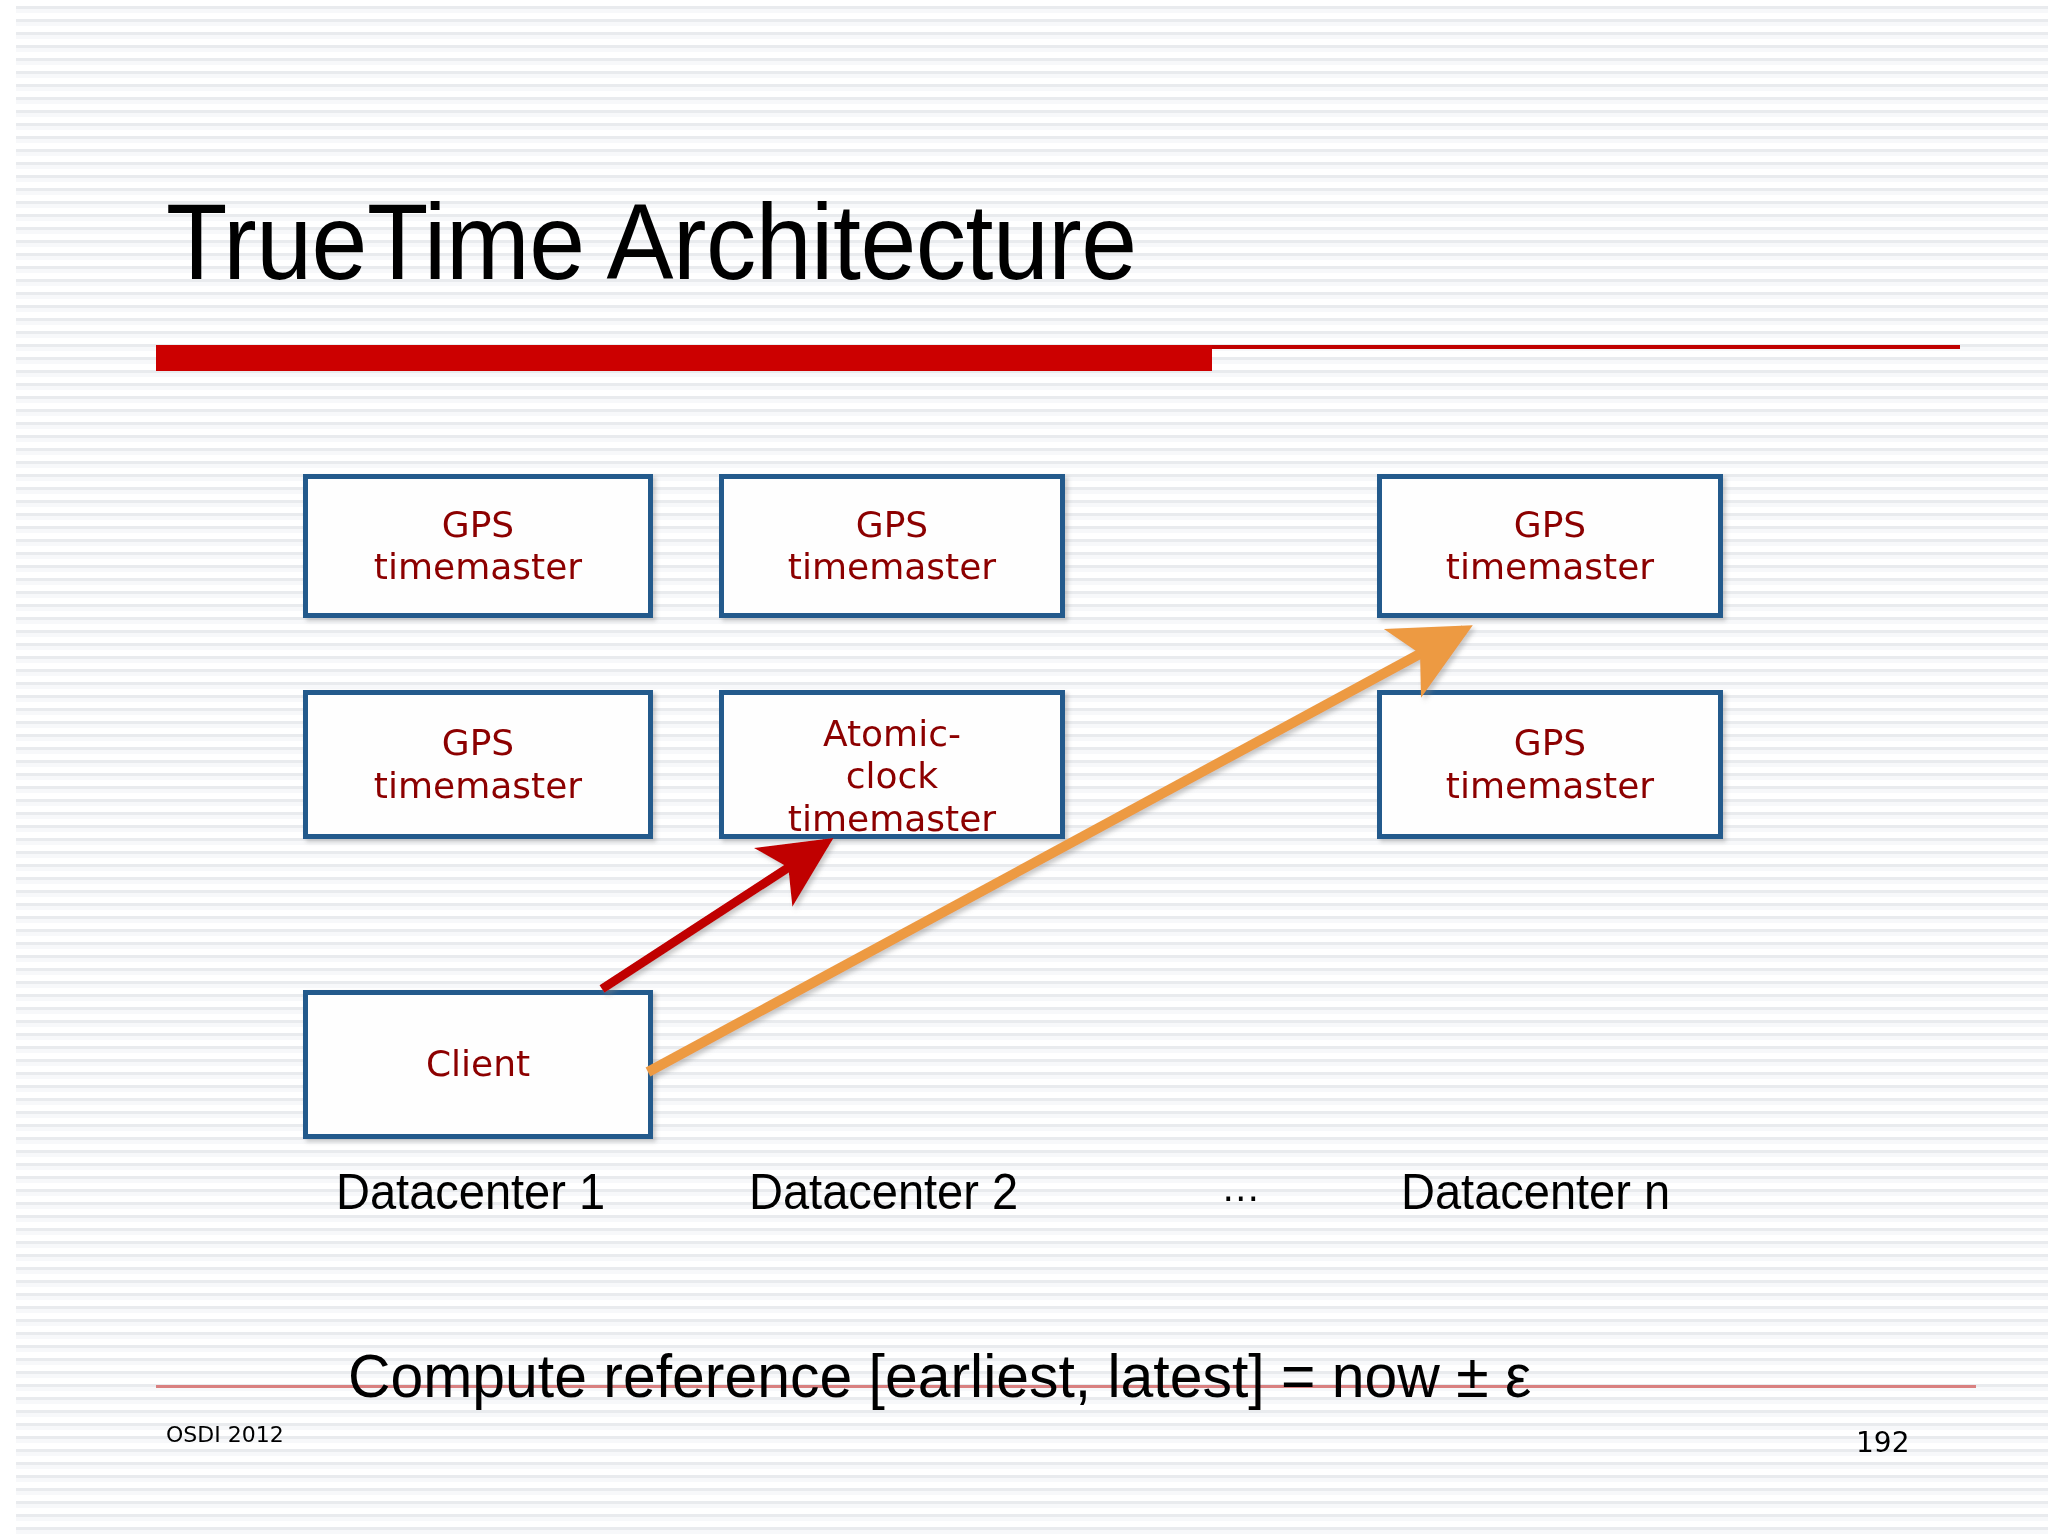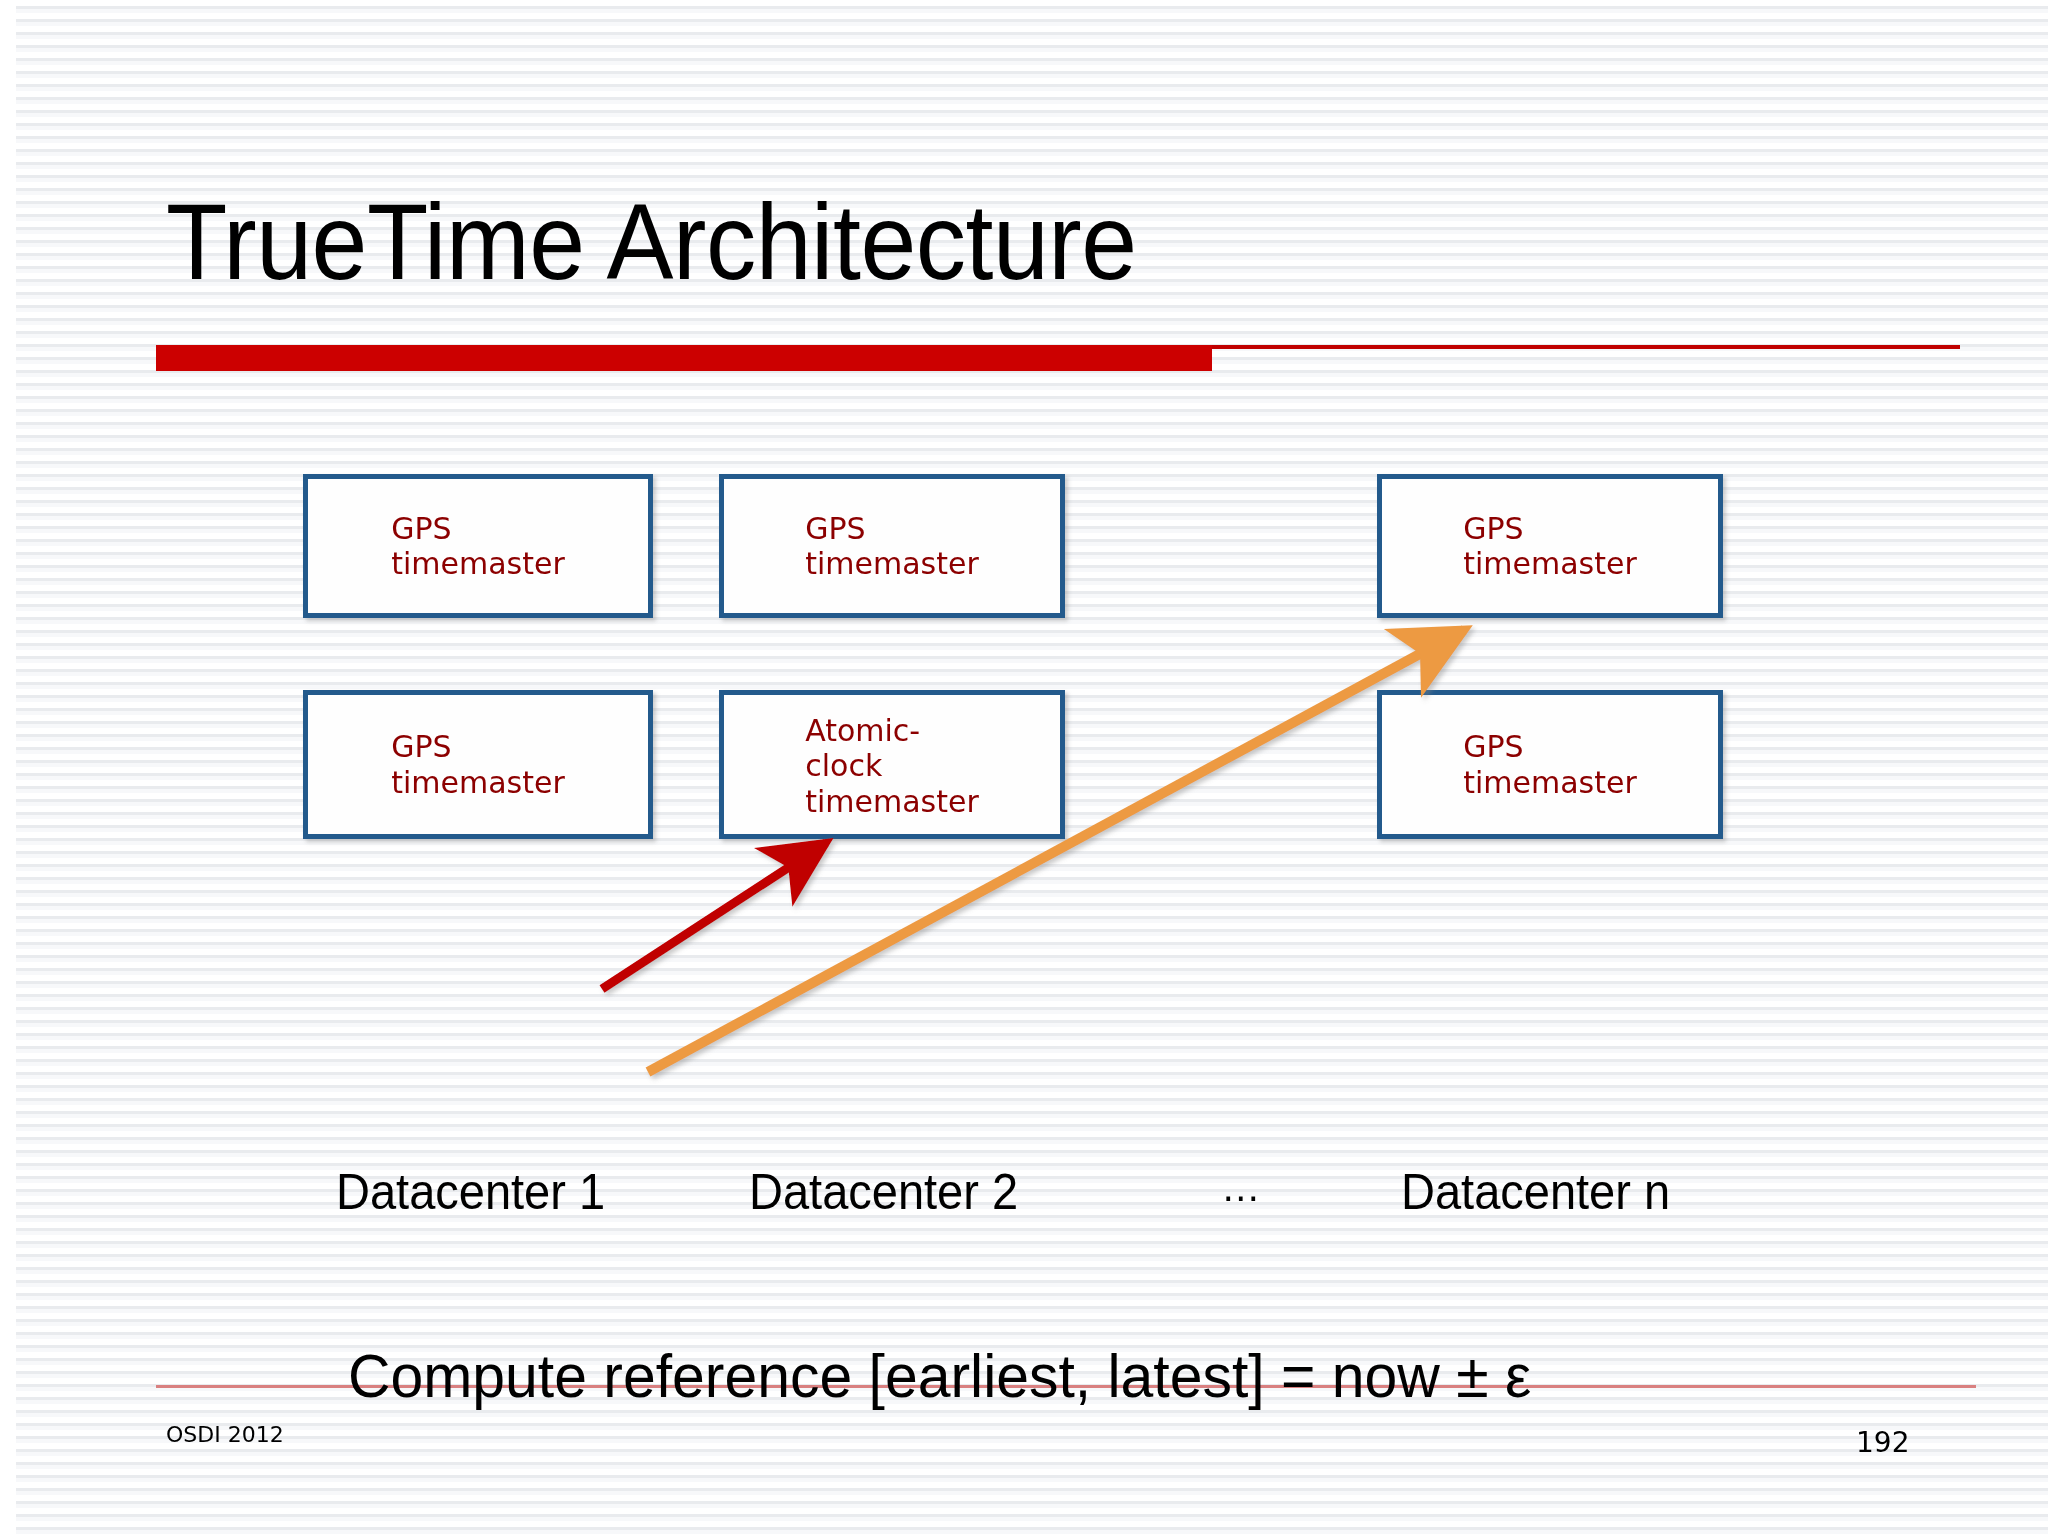--- a/index.html
+++ b/index.html
@@ -70,23 +70,23 @@
   }
 
   
   .node-box {
     position: absolute;
     box-sizing: border-box;
     background: #FEFEFE;
     border: 5px solid #235A8C;
     color: #8C0000;
     font-family: "DejaVu Sans", sans-serif;
-    font-size: 30px;
+    font-size: 36px;
     line-height: 1.18;
-    text-align: left;
+    text-align: center;
     display: flex;
     flex-direction: column;
     align-items: center;
     justify-content: center;
     box-shadow: 3px 3px 4px rgba(120,120,120,0.35);
     white-space: pre-line;
   }
   .node-box.overflow-text {
     overflow: visible;
     justify-content: flex-start;
@@ -190,20 +190,21 @@
   <div class="node-box" id="box-gps-4">GPS
 timemaster</div>
 
   <div class="node-box overflow-text" id="box-atomic">Atomic-
 clock
 timemaster</div>
 
   <div class="node-box" id="box-gps-5">GPS
 timemaster</div>
 
+  <div class="node-box" id="box-client">Client</div>
 
   <svg id="wires" viewBox="0 0 2048 1536">
     <defs>
       <filter id="softshadow" x="-30%" y="-30%" width="180%" height="180%">
         <feDropShadow dx="3" dy="3" stdDeviation="2.4" flood-color="#888888" flood-opacity="0.45"></feDropShadow>
       </filter>
       <marker id="arrow-orange" markerWidth="9" markerHeight="9" refX="7.4" refY="4.5" orient="auto" markerUnits="strokeWidth">
         <path d="M0.4,0.6 L8.4,4.5 L0.4,8.4 L2.4,4.5 Z" fill="#ED9A43"></path>
       </marker>
       <marker id="arrow-darkred" markerWidth="9" markerHeight="9" refX="7.4" refY="4.5" orient="auto" markerUnits="strokeWidth">

